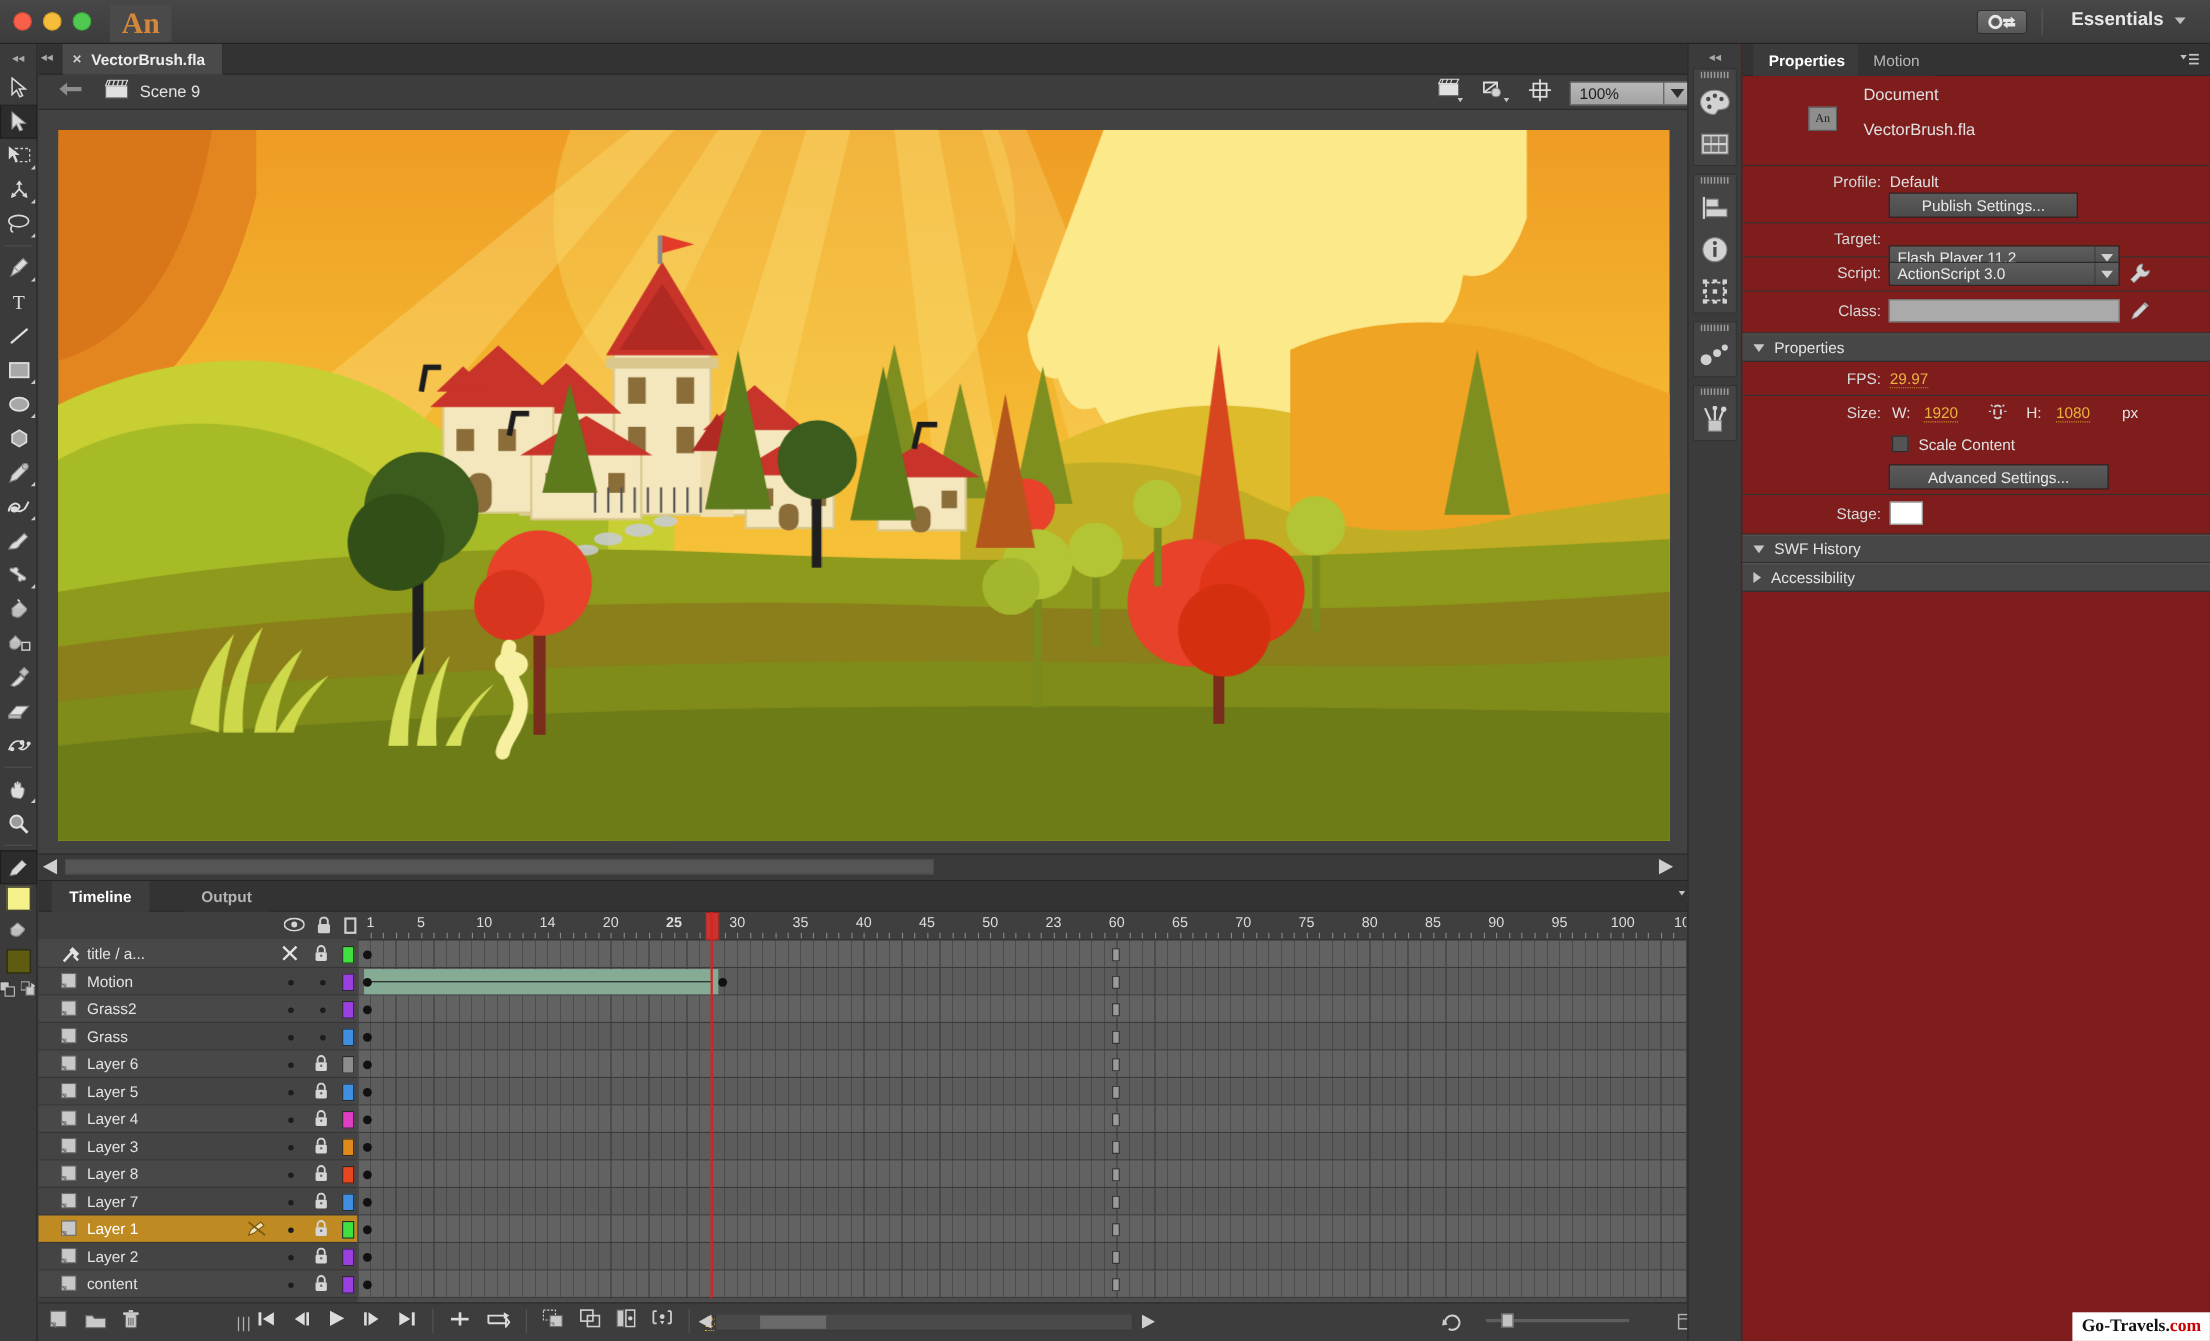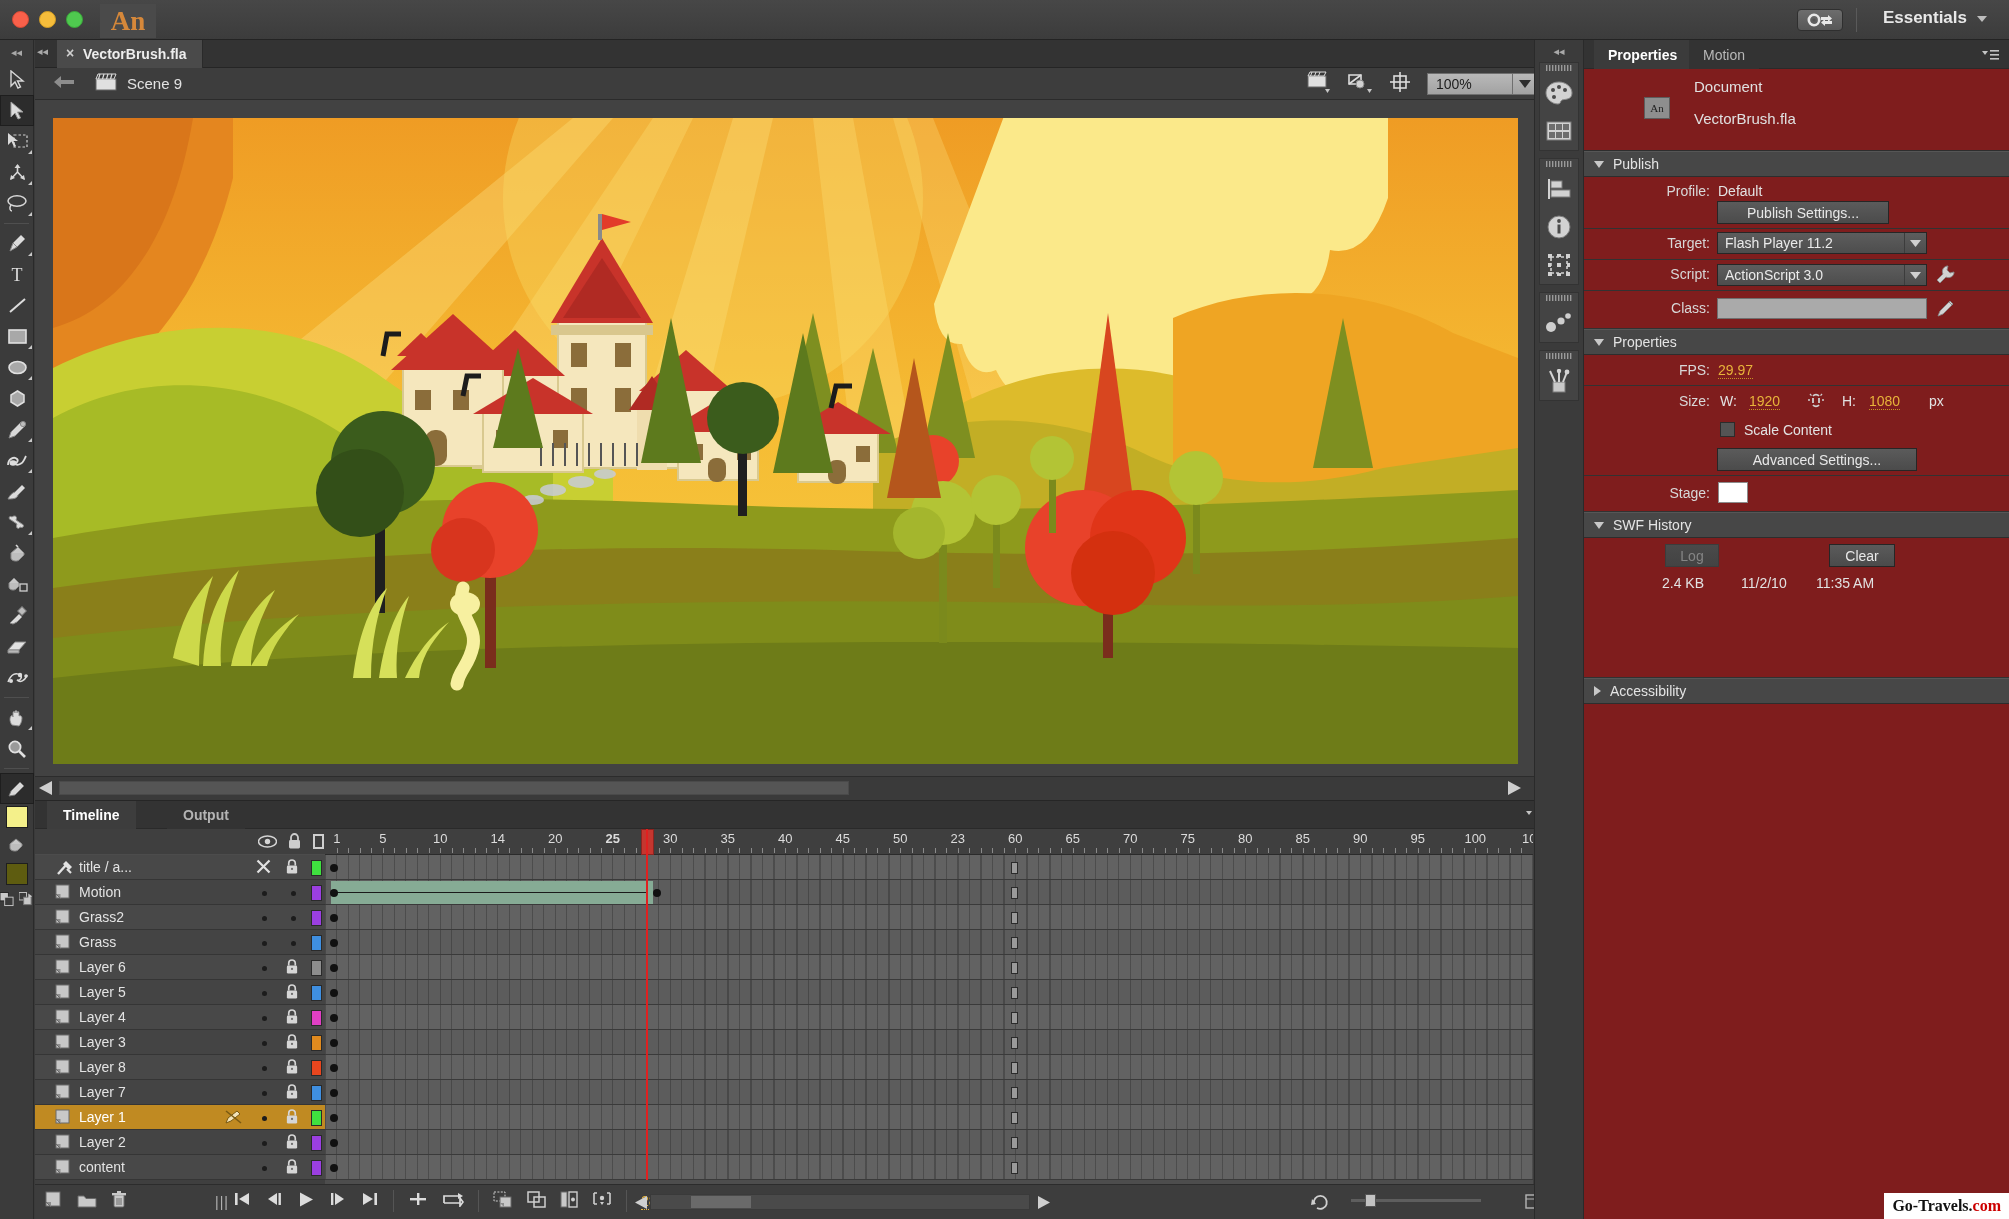--- a/index.html
+++ b/index.html
@@ -1369,34 +1369,30 @@
           </svg>
       </div>
     </div>
 
     <div class="docblock">
       <div class="dicon">An</div>
       <div class="t1">Document</div>
       <div class="t2">VectorBrush.fla</div>
     </div>
 
-    <div class="sect">
-      <span class="tri open"></span>
-      <span>Publish</span>
-    </div>
 
     <div class="prow" style="height:52px;">
       <span class="plabel" style="left:0;top:6px;width:126px;">Profile:</span>
       <span class="pval" style="left:134px;top:6px;">Default</span>
       <span class="btn" style="left:133px;top:24px;width:172px;height:23px;">Publish Settings...</span>
     </div>
 
     <div class="prow">
       <span class="plabel" style="left:0;top:6px;width:126px;">Target:</span>
-      <span class="sel2" style="left:133px;top:3px;width:210px;">
+      <span class="sel2" style="left:133px;top:20px;width:210px;">
         <span class="txt">Flash Player 11.2</span>
         <span class="arw">
           <svg width="11" height="7" viewBox="0 0 11 7">
               <path d="M0 0 L11 0 L5.5 7 Z" fill="#d0d0d0"></path>
             </svg>
         </span>
       </span>
     </div>
 
     <div class="prow">
@@ -1468,27 +1464,20 @@
     <div class="prow" style="height:36px;">
       <span class="plabel" style="left:0;top:9px;width:126px;">Stage:</span>
       <span class="whitebox" id="stageColor" style="left: 134px; top: 6px; width: 30px; height: 21px; background: rgb(255, 255, 255);"></span>
     </div>
 
     <div class="sect">
       <span class="tri open"></span>
       <span>SWF History</span>
     </div>
 
-    <div class="prow" style="height:140px;">
-      <span class="btn dis" style="left:81px;top:6px;width:54px;height:23px;">Log</span>
-      <span class="btn" style="left:245px;top:6px;width:66px;height:23px;">Clear</span>
-      <span class="pval" style="left:78px;top:37px;">2.4 KB</span>
-      <span class="pval" style="left:157px;top:37px;">11/2/10</span>
-      <span class="pval" style="left:232px;top:37px;">11:35 AM</span>
-    </div>
 
     <div class="sect">
       <span class="tri closed"></span>
       <span>Accessibility</span>
     </div>
   </div>
 
   <div class="wm">
     <span>Go-Travels.</span>
       <span class="red">com</span>

